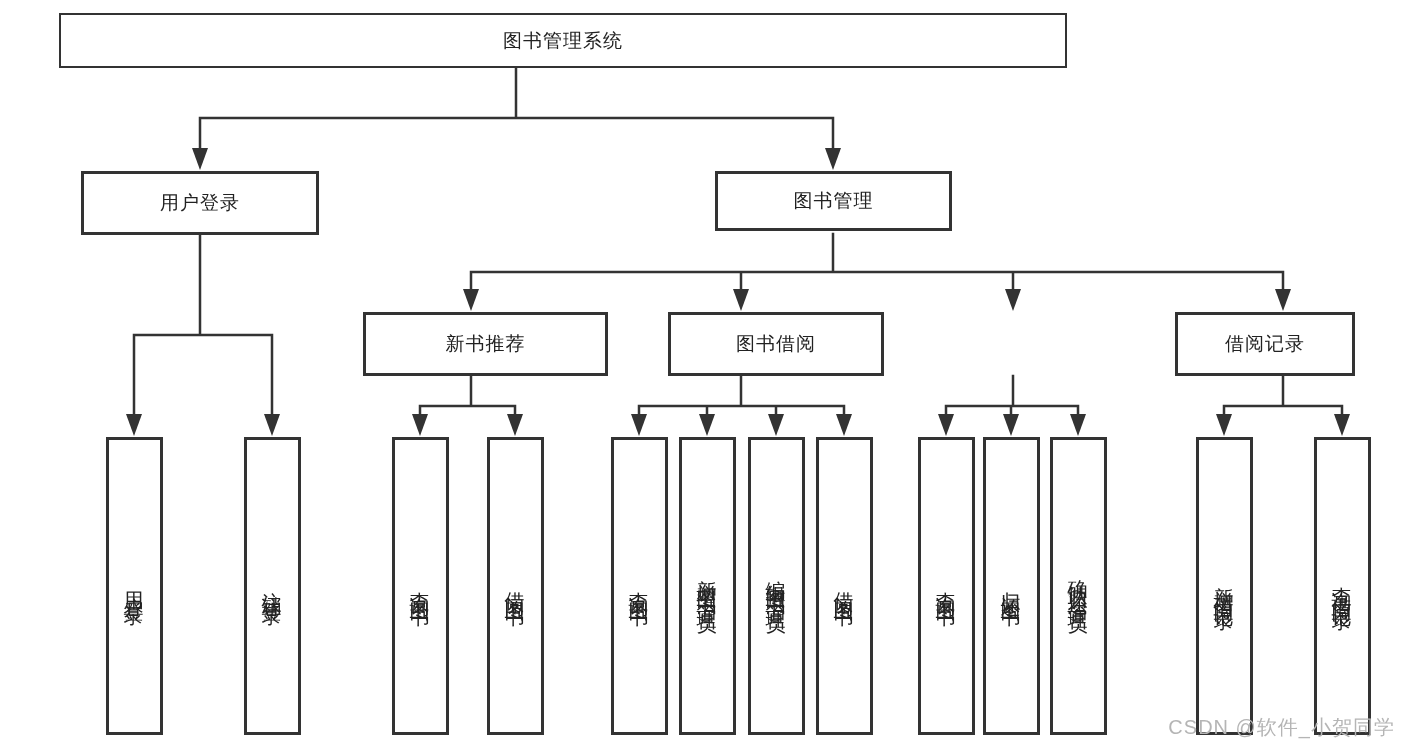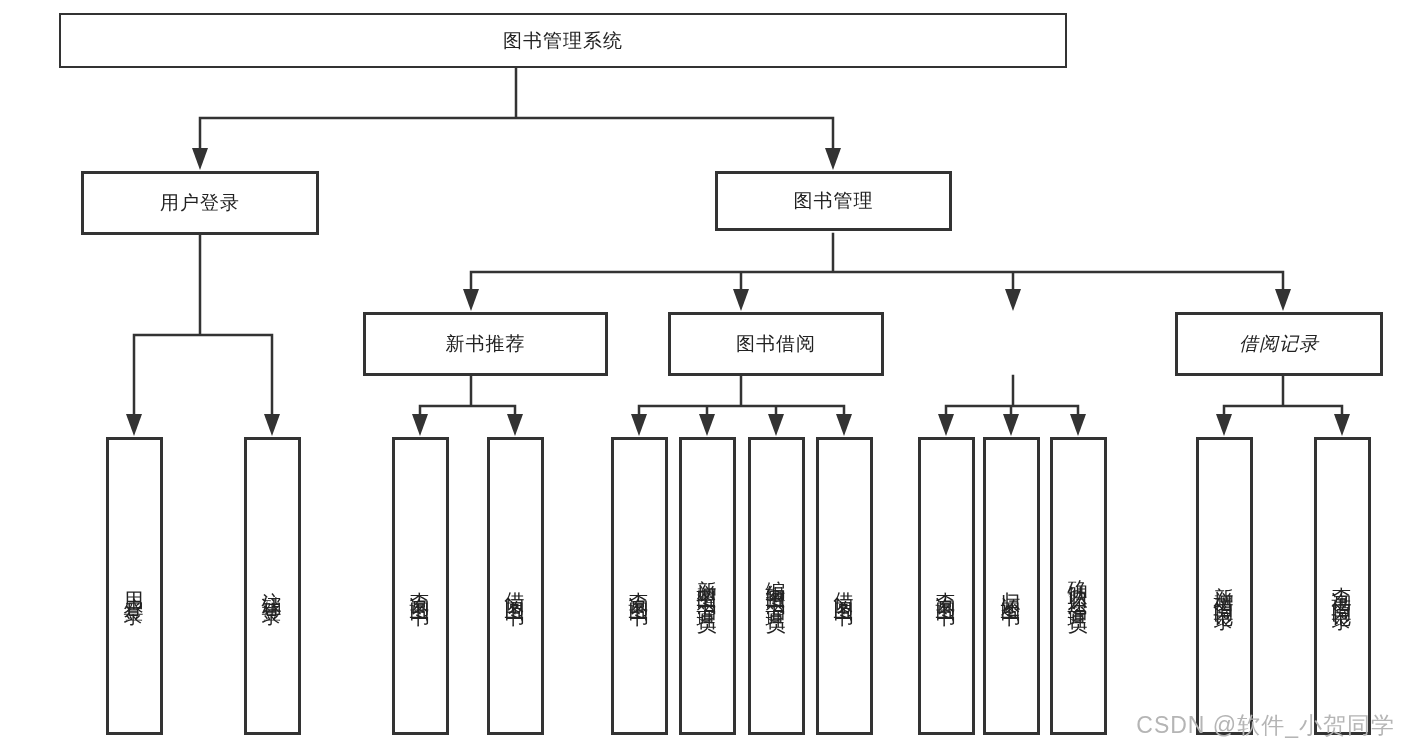--- a/index.html
+++ b/index.html
@@ -34,21 +34,21 @@
   svg.wires {
     position:absolute;
     left:0; top:0;
     width:1405px; height:747px;
     pointer-events:none;
   }
   .watermark {
     position:absolute;
     right:10px;
     bottom:6px;
-    font-size:23px;
+    font-size:20px;
     color:#b5b5b5;
     letter-spacing:1px;
   }
 </style>
 </head>
 <body>
 
 <div class="canvas">
 
   <svg class="wires" viewBox="0 0 1405 747">
@@ -82,21 +82,21 @@
     </g>
   </svg>
 
   <div class="node root" style="left:12px; top:13px; width:1008px; height:55px;">图书管理系统</div>
 
   <div class="node" style="left:81px; top:171px; width:238px; height:64px;">用户登录</div>
   <div class="node" style="left:715px; top:171px; width:237px; height:60px;">图书管理</div>
 
   <div class="node" style="left:363px; top:312px; width:245px; height:64px;">新书推荐</div>
   <div class="node" style="left:633px; top:312px; width:216px; height:64px;margin-left:35px;">图书借阅</div>
-  <div class="node" style="left:1175px; top:312px; width:208px; height:64px;font-style:italic;">借阅记录</div>
+  <div class="node" style="left:1175px; top:312px; width:180px; height:64px;">借阅记录</div>
 
   <div class="node v" style="left:106px; top:437px; width:57px; height:298px;">用户登录</div>
   <div class="node v" style="left:244px; top:437px; width:57px; height:298px;">注销登录</div>
 
   <div class="node v" style="left:392px; top:437px; width:57px; height:298px;">查询图书</div>
   <div class="node v" style="left:487px; top:437px; width:57px; height:298px;">借阅图书</div>
 
   <div class="node v" style="left:611px; top:437px; width:57px; height:298px;">查询图书</div>
   <div class="node v" style="left:679px; top:437px; width:57px; height:298px;">新增图书（管理员）</div>
   <div class="node v" style="left:748px; top:437px; width:57px; height:298px;">编辑图书（管理员）</div>

